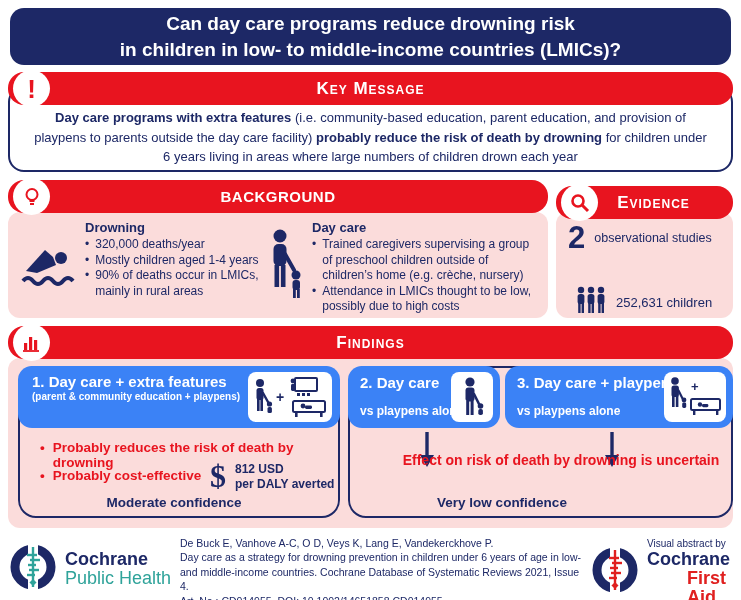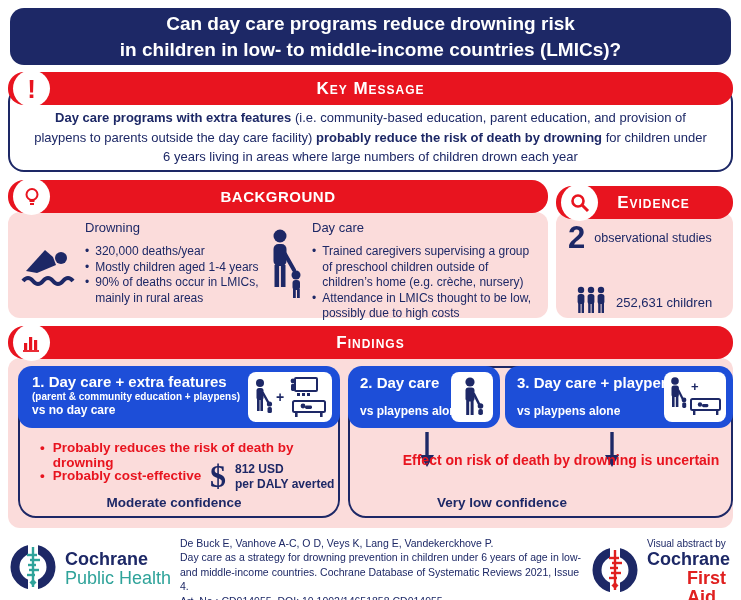--- a/index.html
+++ b/index.html
@@ -24,32 +24,32 @@
 
   
   .km-box { position:absolute; left:8px; top:86px; width:725px; height:86px;
     background:#ffffff; border:2px solid #1d2866; border-radius:16px; }
   .km-text { position:absolute; left:30px; right:30px; top:108px; text-align:center;
     color:#1d2866; font-size:13px; line-height:1.5; }
   .km-text b { font-weight:bold; }
 
   
   .pinkbox { position:absolute; background:#fbdcdb; border-radius:12px; }
-  .bg-head { color:#1d2866; font-weight:normal; font-size:13px; margin-bottom:9px; }
+  .bg-head { color:#1d2866; font-weight:bold; font-size:13px; margin-bottom:2px; }
   .bullet-row { display:flex; gap:6px; color:#1d2866; font-size:12px; line-height:1.3; }
   .bullet-dot { flex:0 0 auto; }
 
   
   .ev-row { position:absolute; display:flex; align-items:center; gap:9px; color:#1d2866; }
   .ev-big { font-size:31px; font-weight:bold; color:#1d2866; line-height:1; }
   .ev-label { font-size:12.5px; color:#1d2866; }
 
   
   .f-card { position:absolute; border:2px solid #1d2866; border-radius:18px; }
-  .f-header { position:absolute; background:#1d4ed8; border-radius:14px; color:#fff; }
+  .f-header { position:absolute; background:#3b82f6; border-radius:14px; color:#fff; }
   .f-title { font-weight:bold; font-size:15px; line-height:1.1; }
   .f-sub { font-weight:bold; font-size:10px; line-height:1.2; }
   .f-vs { font-weight:bold; font-size:12px; }
   .icon-box { position:absolute; background:#ffffff; border-radius:8px;
     display:flex; align-items:center; justify-content:center; gap:3px; }
   .red-bullet { display:flex; align-items:flex-start; gap:8px; color:#e8141f;
     font-weight:bold; font-size:13.5px; }
   .conf { position:absolute; text-align:center; color:#1d2866; font-weight:bold; font-size:13.5px; }
   .uncertain { position:absolute; text-align:center; color:#e8141f; font-weight:bold; font-size:14px; }
   .dollar { color:#1d2866; font-weight:bold; font-size:32px; font-family:"Liberation Serif", serif; }
@@ -191,21 +191,20 @@
         <line x1="1" y1="18" x2="17" y2="18" stroke="#e8141f" stroke-width="1.8"></line>
       </svg>
     </div>
     <span class="btitle">Findings</span>
   </div>
 
   <div class="f-card" style="left:18px; top:366px; width:322px; height:152px;"></div>
   <div class="f-header" style="left:18px; top:366px; width:322px; height:62px; padding:8px 0 0 14px;">
     <div class="f-title">1. Day care + extra features</div>
     <div class="f-sub">(parent &amp; community education + playpens)</div>
-    <div class="f-vs">vs no day care</div>
     <div class="icon-box" style="right:8px; top:6px; width:84px; height:50px;">
       <svg width="78" height="44" viewBox="0 0 78 44">
         <g fill="#1d2866">
           <circle cx="9" cy="8" r="4"></circle>
             <rect x="5.5" y="13" width="7" height="12" rx="2.5"></rect>
             <rect x="6" y="24" width="2.6" height="12"></rect>
             <rect x="9.4" y="24" width="2.6" height="12"></rect>
           <line x1="12" y1="18" x2="17" y2="27" stroke="#1d2866" stroke-width="2.4" stroke-linecap="round"></line>
           <circle cx="18.5" cy="29" r="2.6"></circle>
             <rect x="16.5" y="32" width="4.4" height="6" rx="1.6"></rect>

